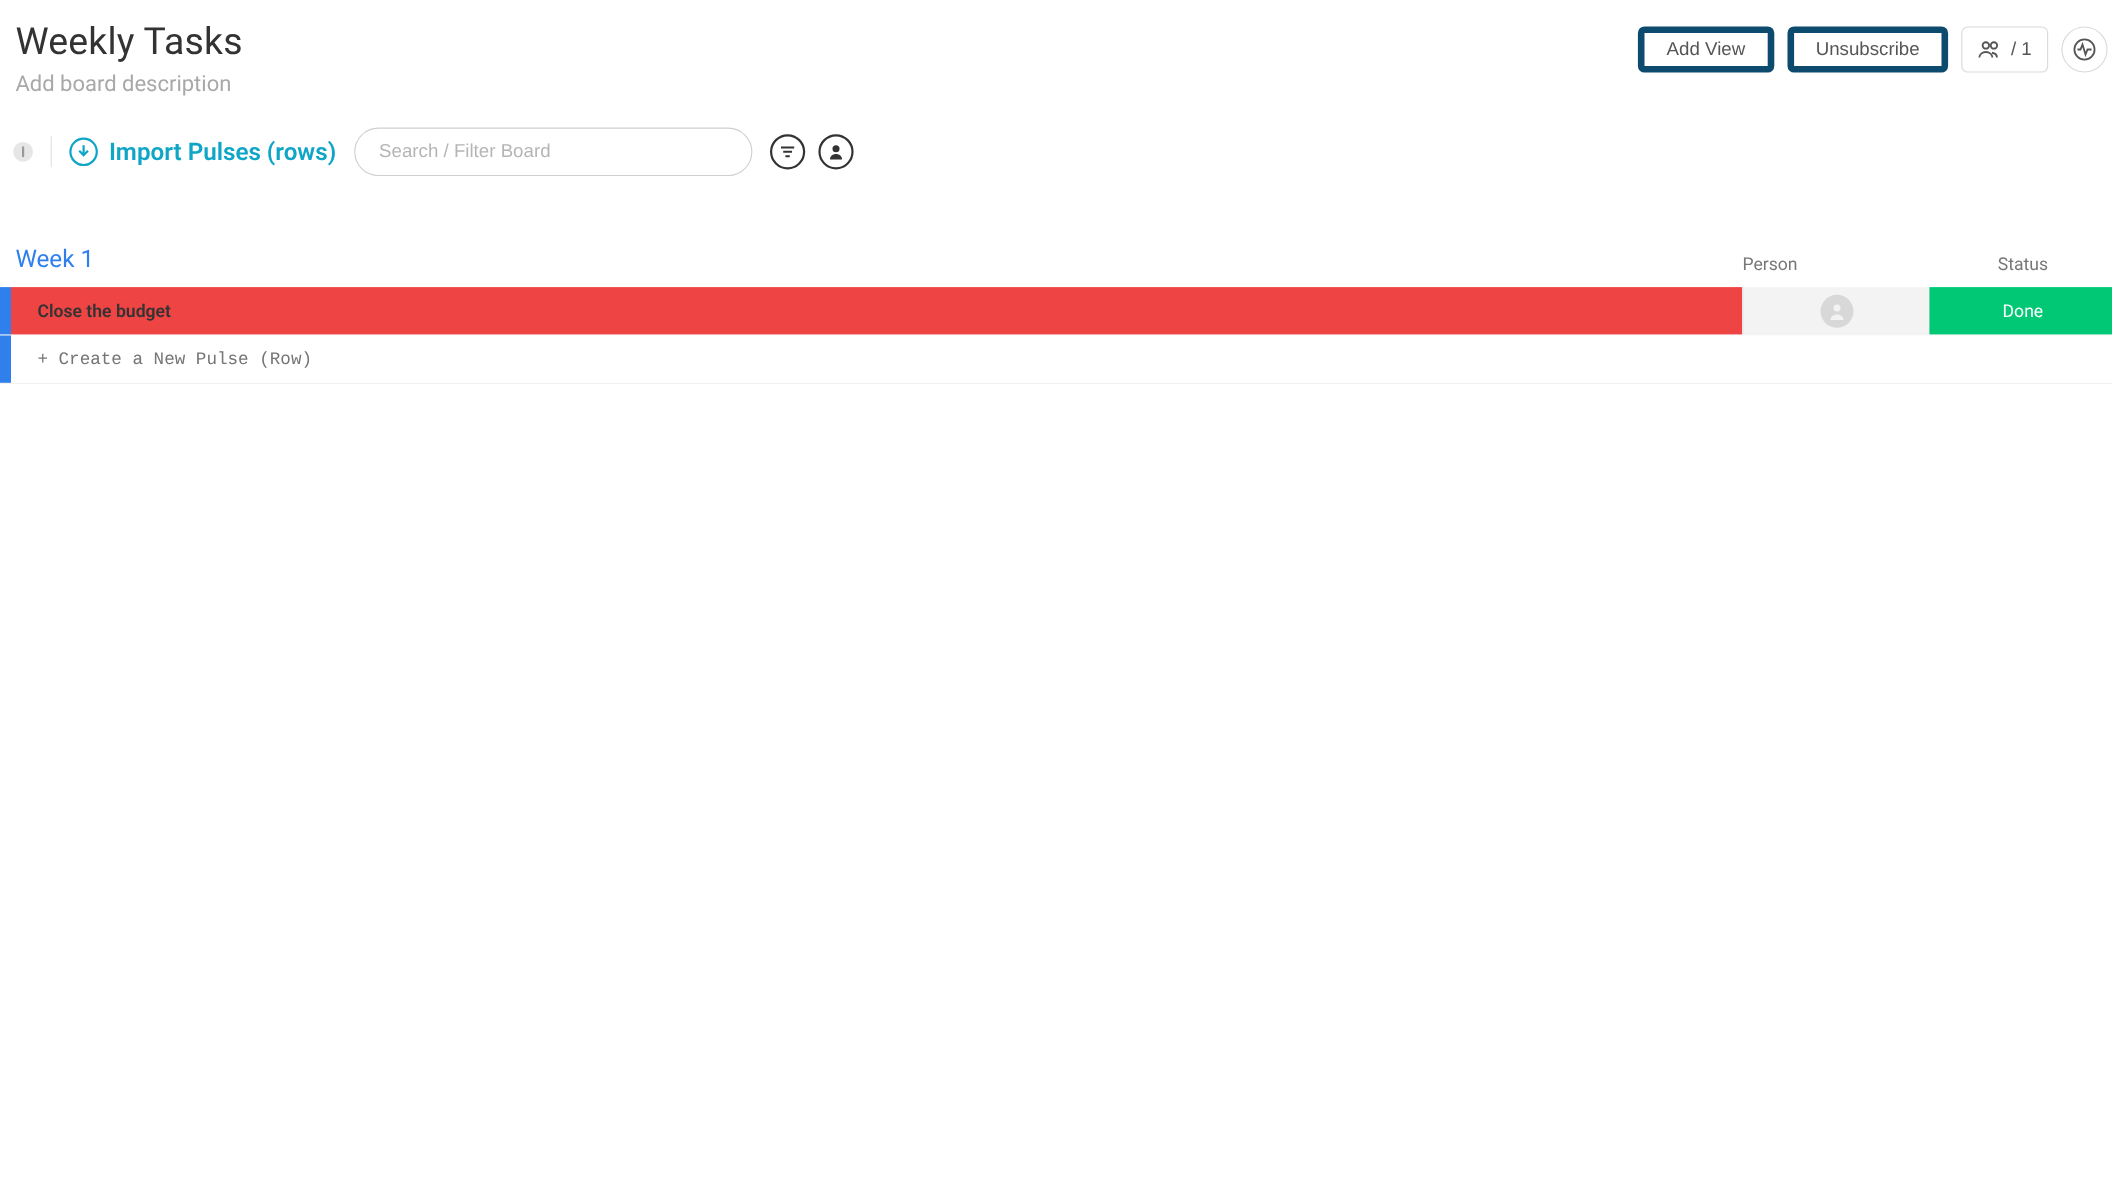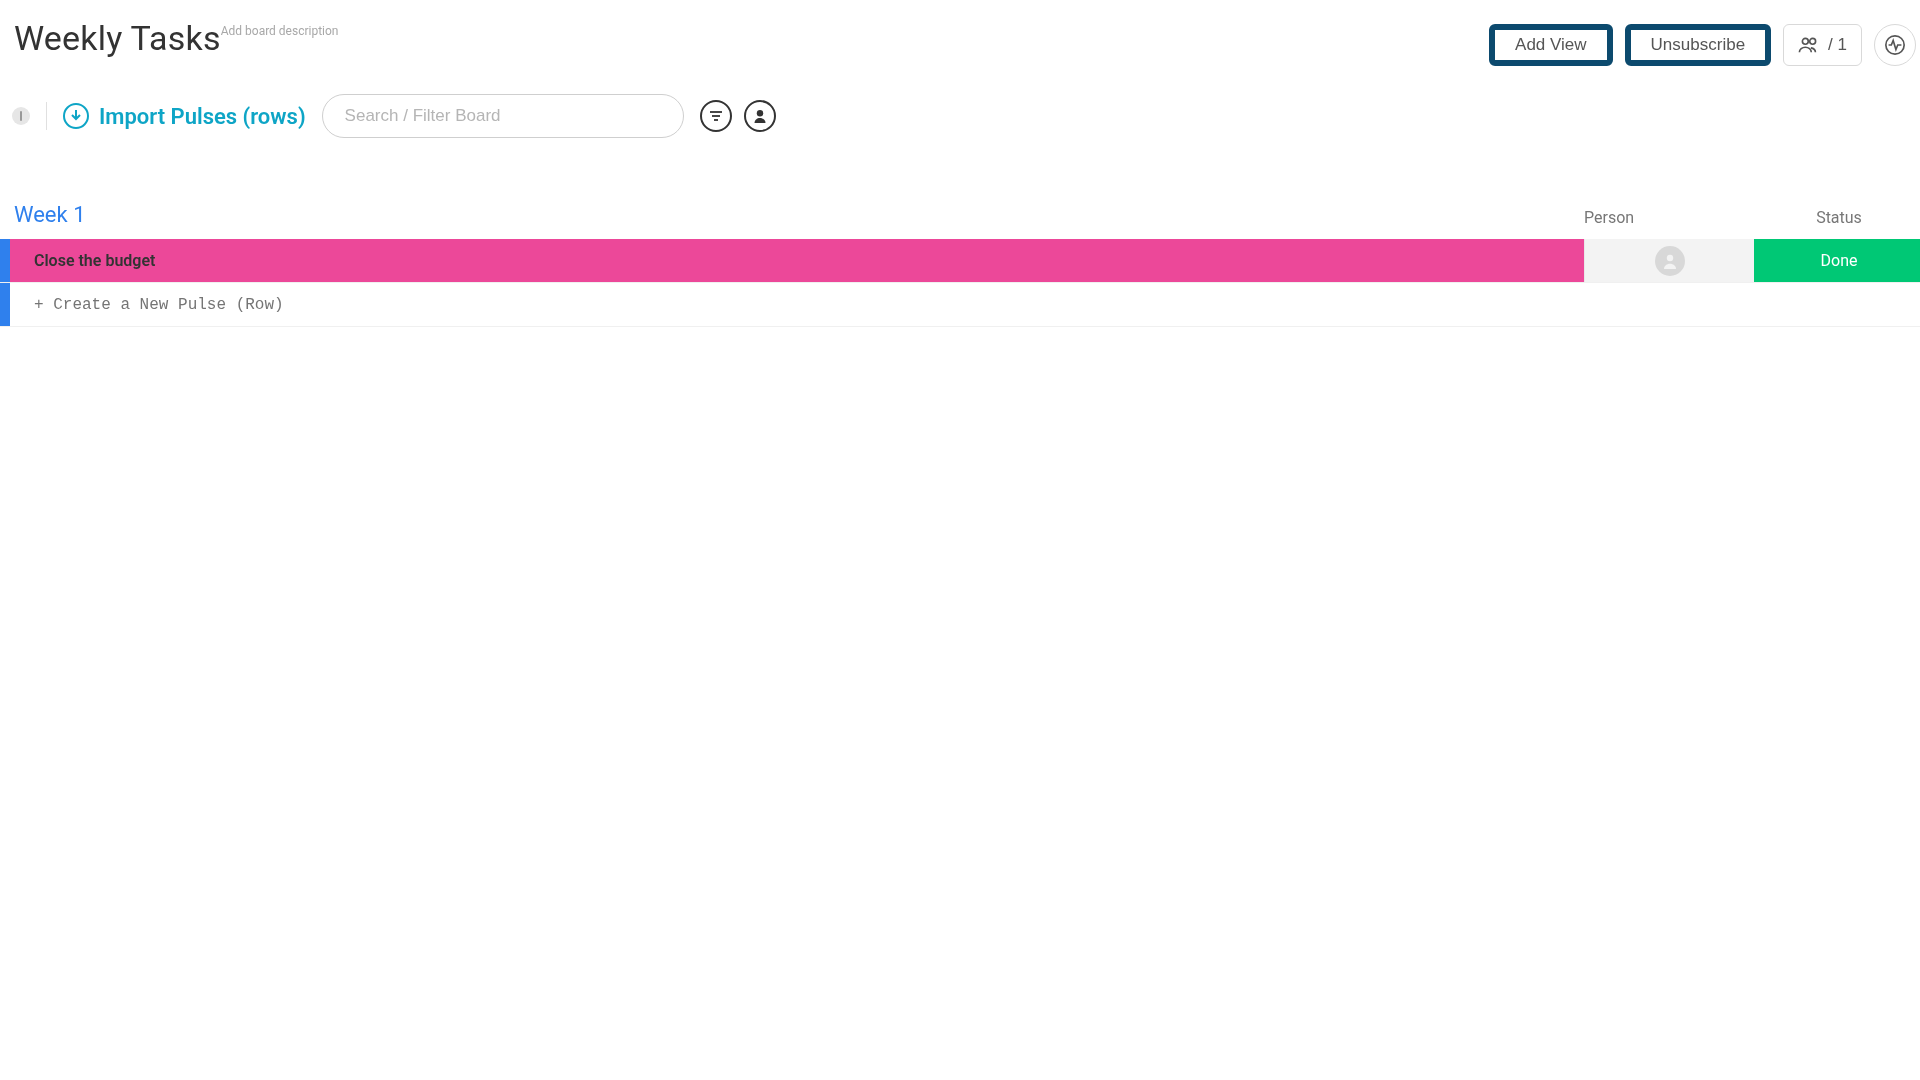--- a/index.html
+++ b/index.html
@@ -13,29 +13,29 @@
     position: relative;
   }
 
   
   .header {
     display: flex;
     justify-content: space-between;
     align-items: flex-start;
     padding: 18px 12px 0 14px;
   }
-  .title-block { display: flex; flex-direction: row; }
+  .title-block { display: flex; flex-direction: column; }
   .board-title {
     font-size: 34px;
     font-weight: 400;
     color: #333;
     letter-spacing: 0.2px;
   }
   .board-desc {
-    font-size: 12px;
+    font-size: 20px;
     color: #a8a8a8;
     margin-top: 6px;
     cursor: text;
   }
 
   .header-actions {
     display: flex;
     align-items: center;
     gap: 12px;
     margin-top: 6px;
@@ -195,21 +195,21 @@
     flex: 0 0 10px;
   }
   .row-main {
     flex: 1;
     display: flex;
     align-items: center;
     padding-left: 24px;
     font-size: 16px;
   }
   .row-task .row-main {
-    background: #ec4899;
+    background: #ef4444;
     color: #333;
     font-weight: 600;
   }
   .row-new .row-main {
     background: #ffffff;
     color: #8a8a8a;
   }
   .cell-person {
     width: 170px;
     display: flex;

